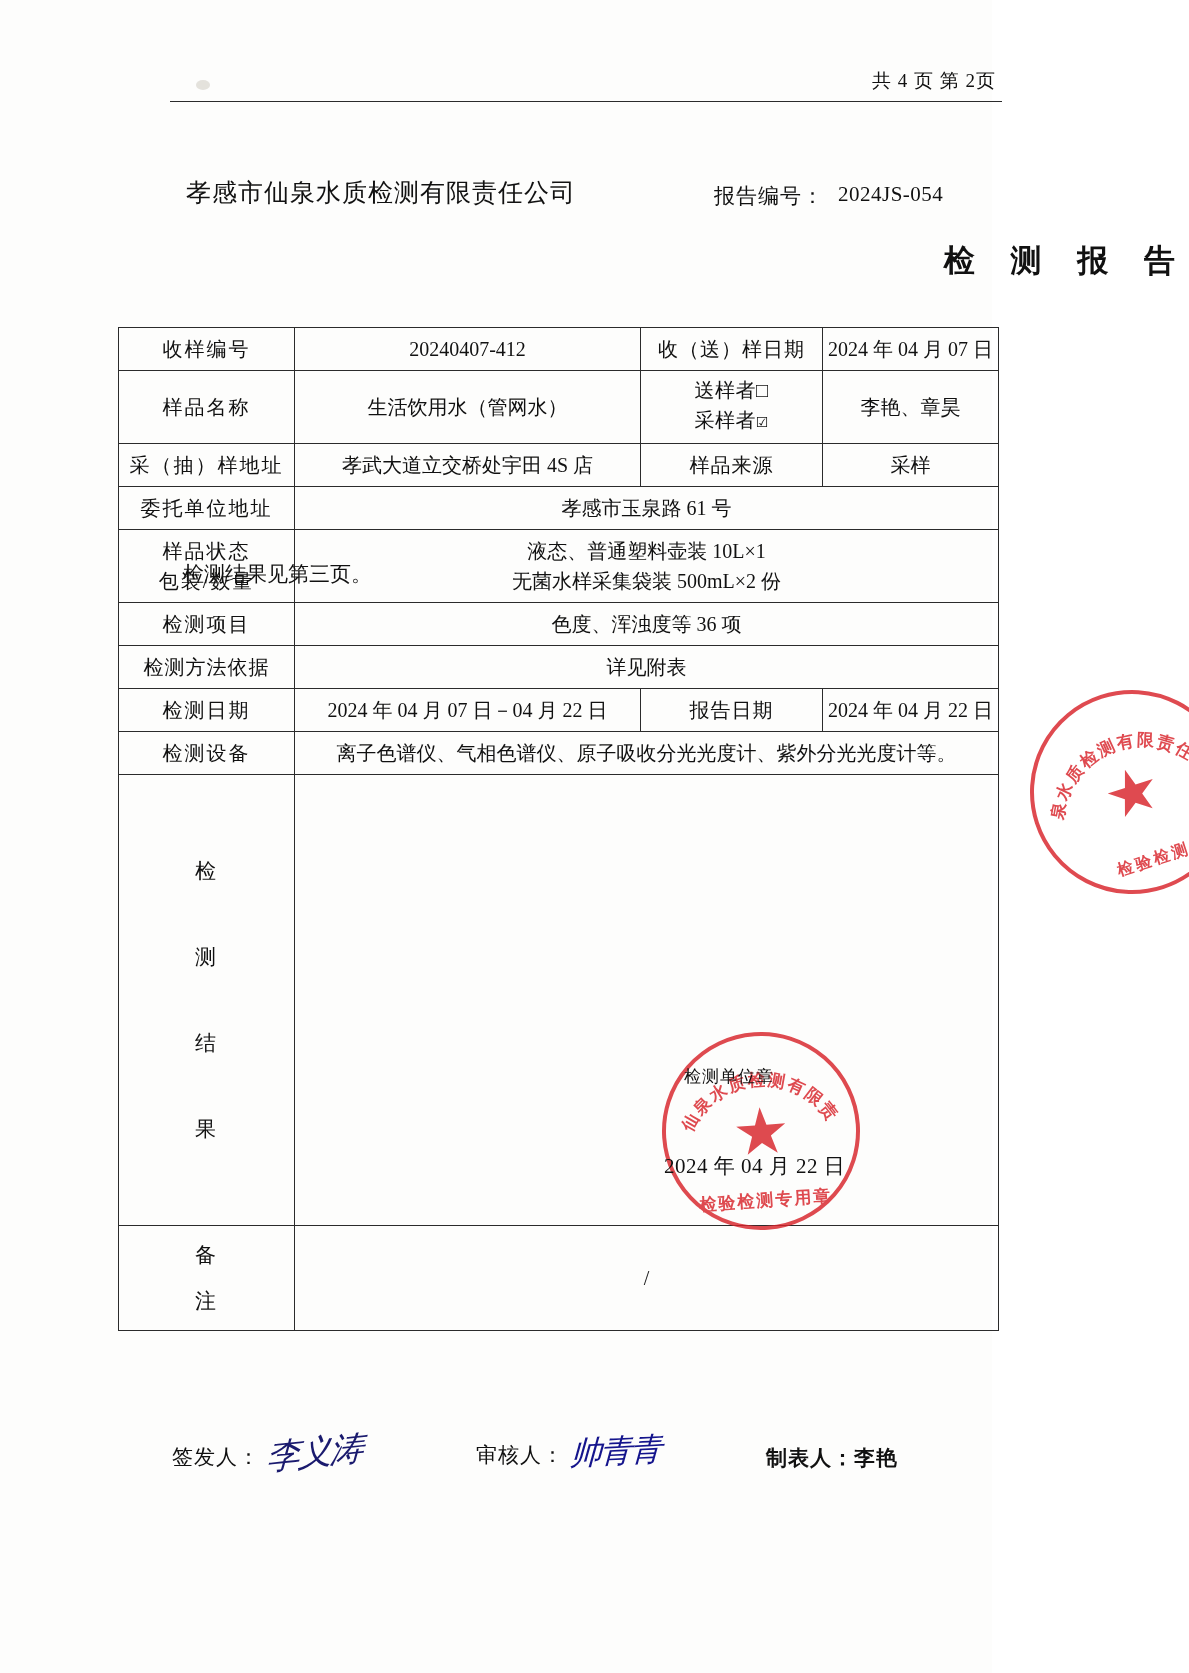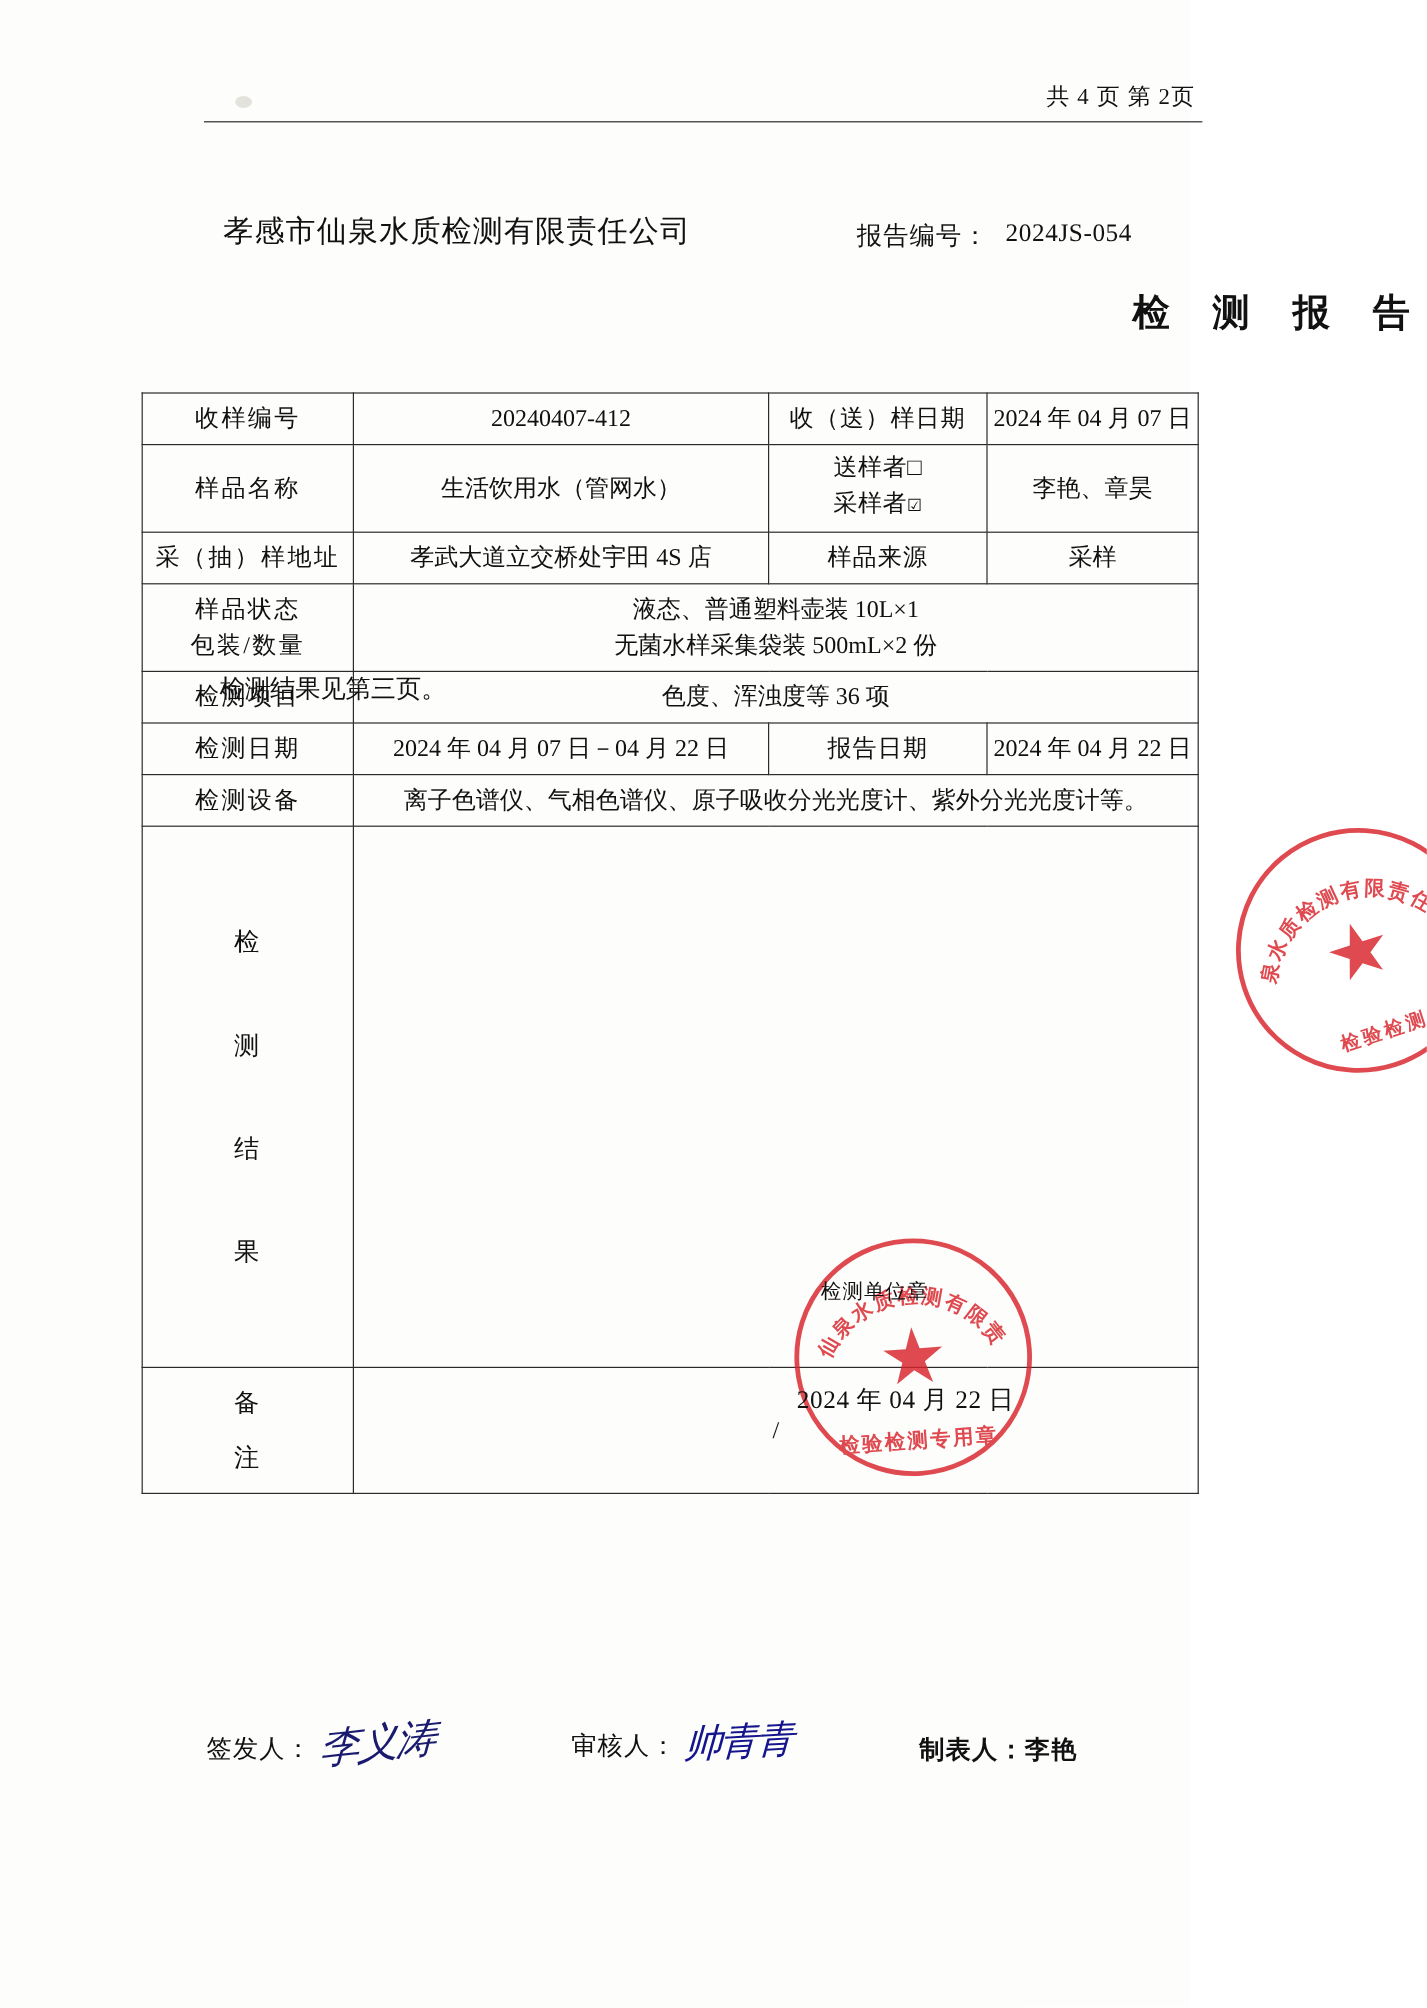--- a/index.html
+++ b/index.html
@@ -321,32 +321,40 @@
         </td>
         <td>李艳、章昊</td>
       </tr>
       <tr>
         <td class="lbl">采（抽）样地址</td>
         <td>孝武大道立交桥处宇田 4S 店</td>
         <td class="lbl-wide">样品来源</td>
         <td>采样</td>
       </tr>
       <tr>
+        <td class="lbl">委托单位地址</td>
+        <td colspan="3">孝感市玉泉路 61 号</td>
+      </tr>
+      <tr>
         <td class="lbl two-line">
           <div>样品状态</div>
           <div>包装/数量</div>
         </td>
         <td colspan="3" class="two-line">
           <div>液态、普通塑料壶装 10L×1</div>
           <div>无菌水样采集袋装 500mL×2 份</div>
         </td>
       </tr>
       <tr>
         <td class="lbl">检测项目</td>
         <td colspan="3">色度、浑浊度等 36 项</td>
+      </tr>
+      <tr>
+        <td class="lbl lbl-wide">检测方法依据</td>
+        <td colspan="3">详见附表</td>
       </tr>
       <tr>
         <td class="lbl">检测日期</td>
         <td>2024 年 04 月 07 日－04 月 22 日</td>
         <td class="lbl-wide">报告日期</td>
         <td>2024 年 04 月 22 日</td>
       </tr>
       <tr>
         <td class="lbl">检测设备</td>
         <td colspan="3">离子色谱仪、气相色谱仪、原子吸收分光光度计、紫外分光光度计等。</td>

